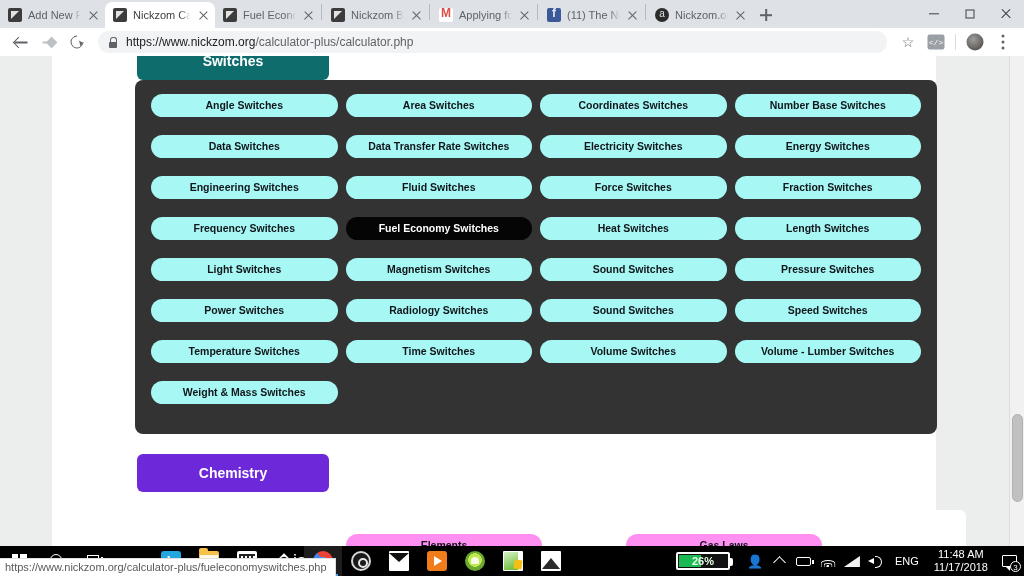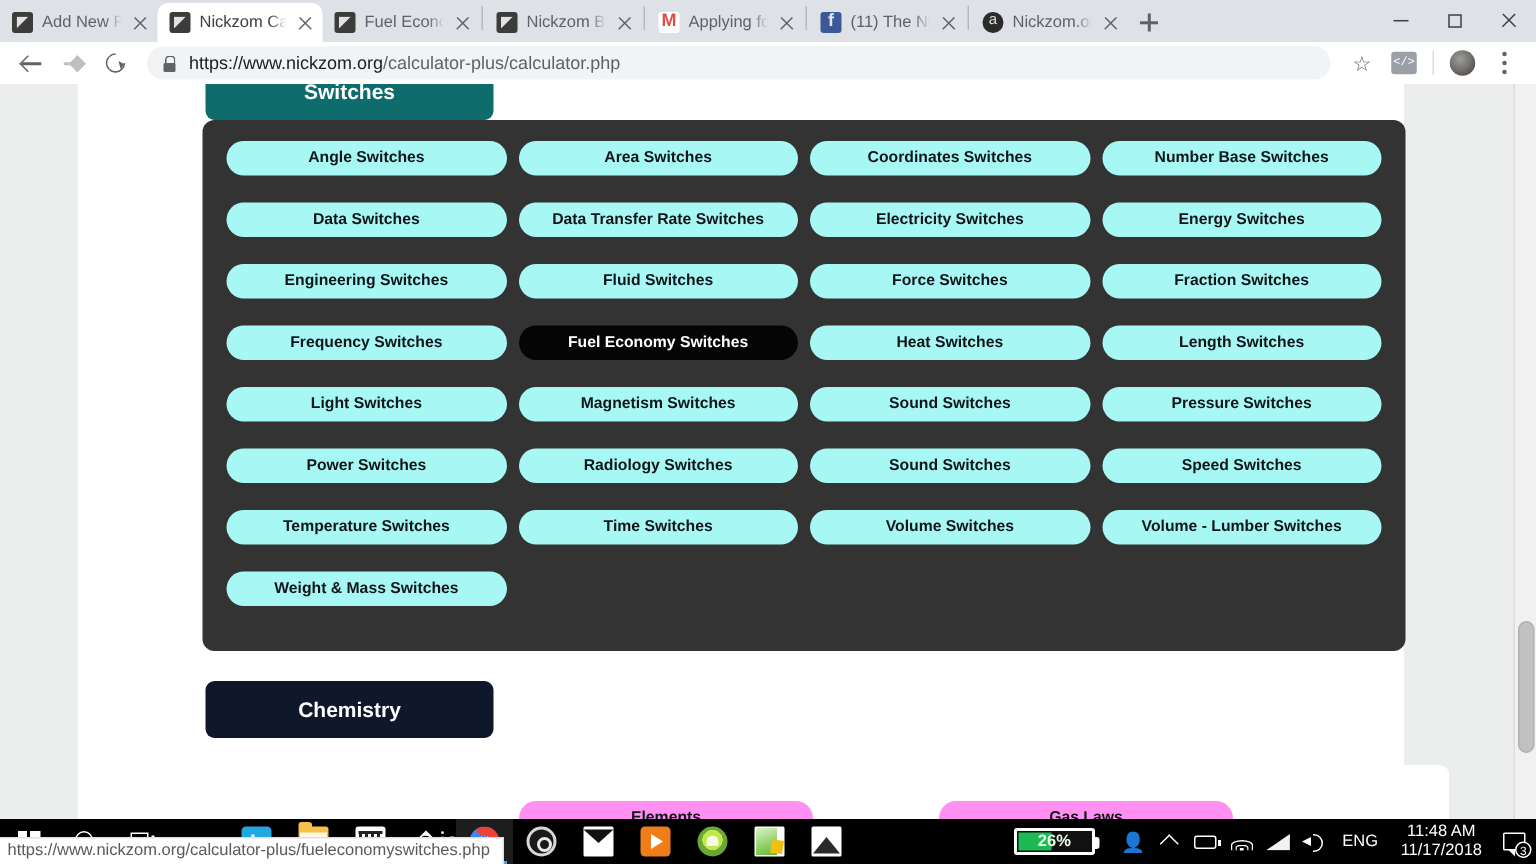--- a/index.html
+++ b/index.html
@@ -170,21 +170,21 @@
   .swbtn {
     display: block; width: 100%; height: 23px; line-height: 23px; text-align: center;
     background: #a7f8f5; color: #10151a; border: none; border-radius: 12px;
     font-family: "Liberation Sans", sans-serif; font-size: 10.5px; font-weight: bold;
     cursor: pointer; white-space: nowrap; overflow: hidden; padding: 0 4px;
   }
   .swbtn.hovered { background: #050505; color: #ffffff; }
 
   .chem-header {
     position: absolute; left: 85px; width: 192px; height: 38px;
-    background: #0f172a; border-radius: 6px; color: #fff; font-weight: bold;
+    background: #6d28d9; border-radius: 6px; color: #fff; font-weight: bold;
     font-size: 14px; display: flex; align-items: center; justify-content: center;
   }
   .lower-card {
     position: absolute; left: 14px; width: 900px; background: #fff;
     border-radius: 6px 6px 0 0; height: 60px;
   }
   .pinkbtn {
     position: absolute; height: 23px; line-height: 23px; text-align: center;
     background: #ff8ff0; color: #10151a; border: none; border-radius: 12px;
     font-family: "Liberation Sans", sans-serif; font-size: 10.5px; font-weight: bold;

